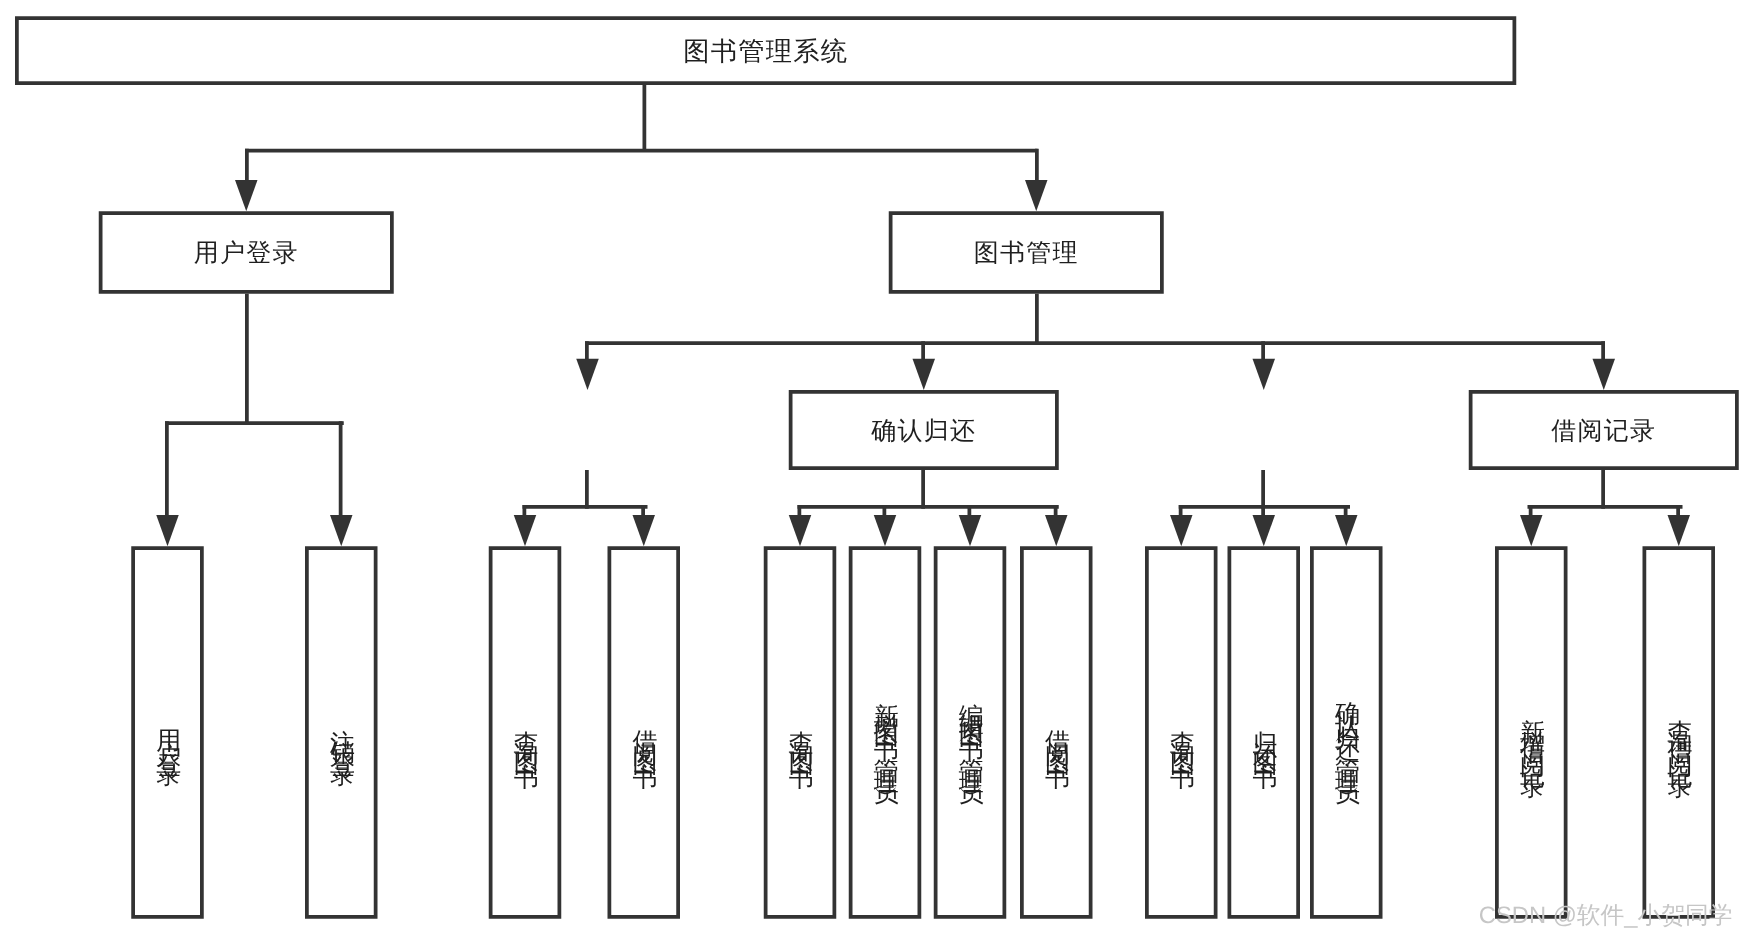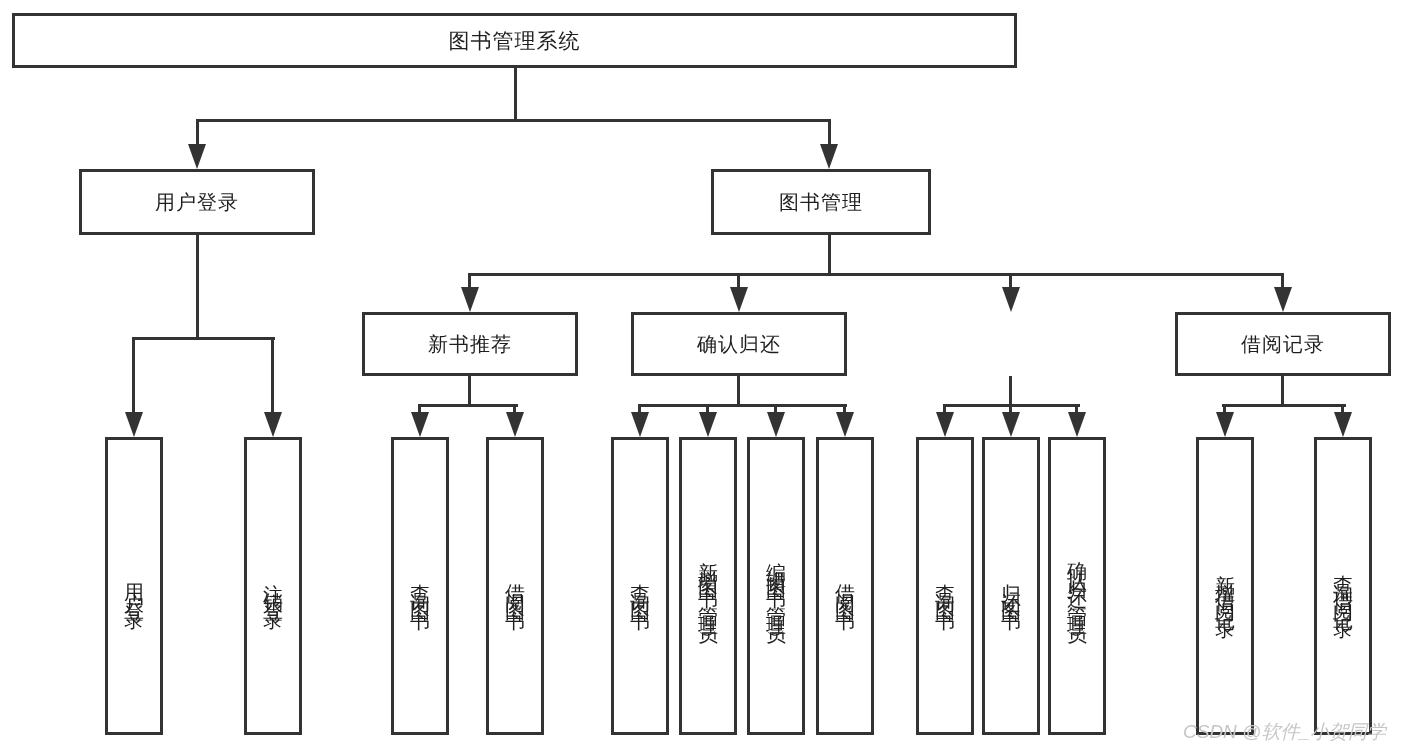--- a/index.html
+++ b/index.html
@@ -44,29 +44,28 @@
     border-right:9px solid transparent;
     border-top:25px solid #333333;
   }
   .watermark{
     position:absolute;
     left:1183px;top:719px;
     font-size:19px;
     color:#c6c6c6;
     z-index:5;
     white-space:nowrap;
-    font-style:italic;
   }
 </style>
 </head>
 <body>
 
 <div id="canvas">
 
-  <div class="node h root" style="left:12px;top:13px;width:1005px;height:55px">
+  <div class="node h root" style="left:12px;top:13px;width:1201px;height:55px">
     <span>图书管理系统</span>
   </div>
 
   <div class="line" style="left:514px;top:68px;width:3px;height:53px"></div>
   <div class="line" style="left:196px;top:119px;width:634px;height:3px"></div>
   <div class="line" style="left:196px;top:119px;width:3px;height:28px"></div>
   <div class="arrow" style="left:188px;top:144px"></div>
   <div class="line" style="left:828px;top:119px;width:3px;height:28px"></div>
   <div class="arrow" style="left:820px;top:144px"></div>
 
@@ -88,23 +87,20 @@
   <div class="line" style="left:468px;top:273px;width:816px;height:3px"></div>
   <div class="line" style="left:468px;top:273px;width:3px;height:17px"></div>
   <div class="arrow" style="left:461px;top:287px"></div>
   <div class="line" style="left:737px;top:273px;width:3px;height:17px"></div>
   <div class="arrow" style="left:730px;top:287px"></div>
   <div class="line" style="left:1009px;top:273px;width:3px;height:17px"></div>
   <div class="arrow" style="left:1002px;top:287px"></div>
   <div class="line" style="left:1281px;top:273px;width:3px;height:17px"></div>
   <div class="arrow" style="left:1274px;top:287px"></div>
 
-  <div class="node h" style="left:362px;top:312px;width:216px;height:64px">
-    <span>新书推荐</span>
-  </div>
   <div class="node h" style="left:631px;top:312px;width:216px;height:64px">
     <span>确认归还</span>
   </div>
   <div class="node h" style="left:1175px;top:312px;width:216px;height:64px">
     <span>借阅记录</span>
   </div>
 
   <div class="line" style="left:468px;top:376px;width:3px;height:31px"></div>
   <div class="line" style="left:737px;top:376px;width:3px;height:31px"></div>
   <div class="line" style="left:1009px;top:376px;width:3px;height:31px"></div>

